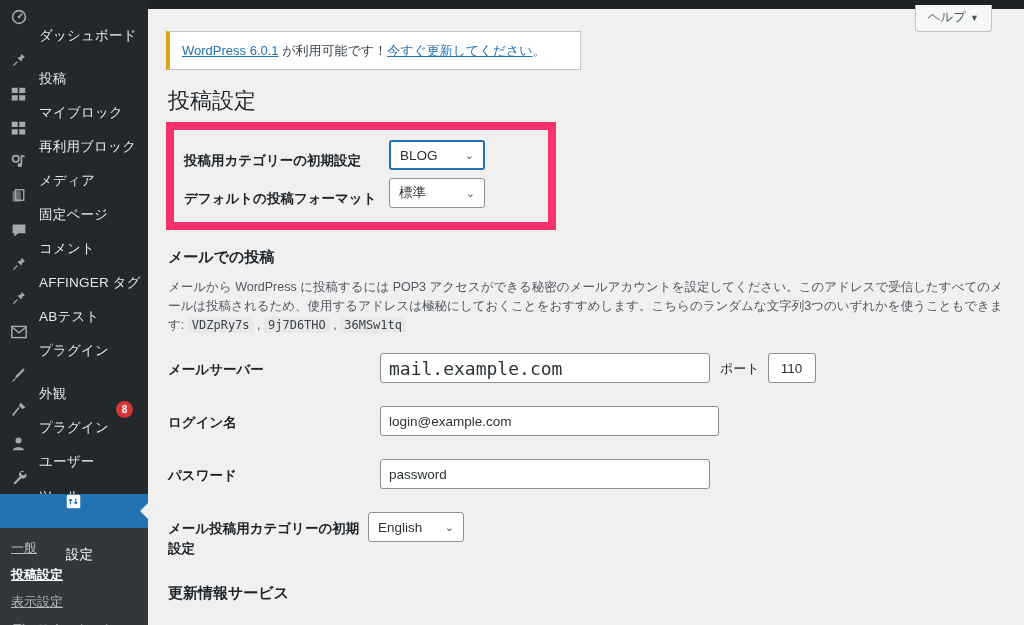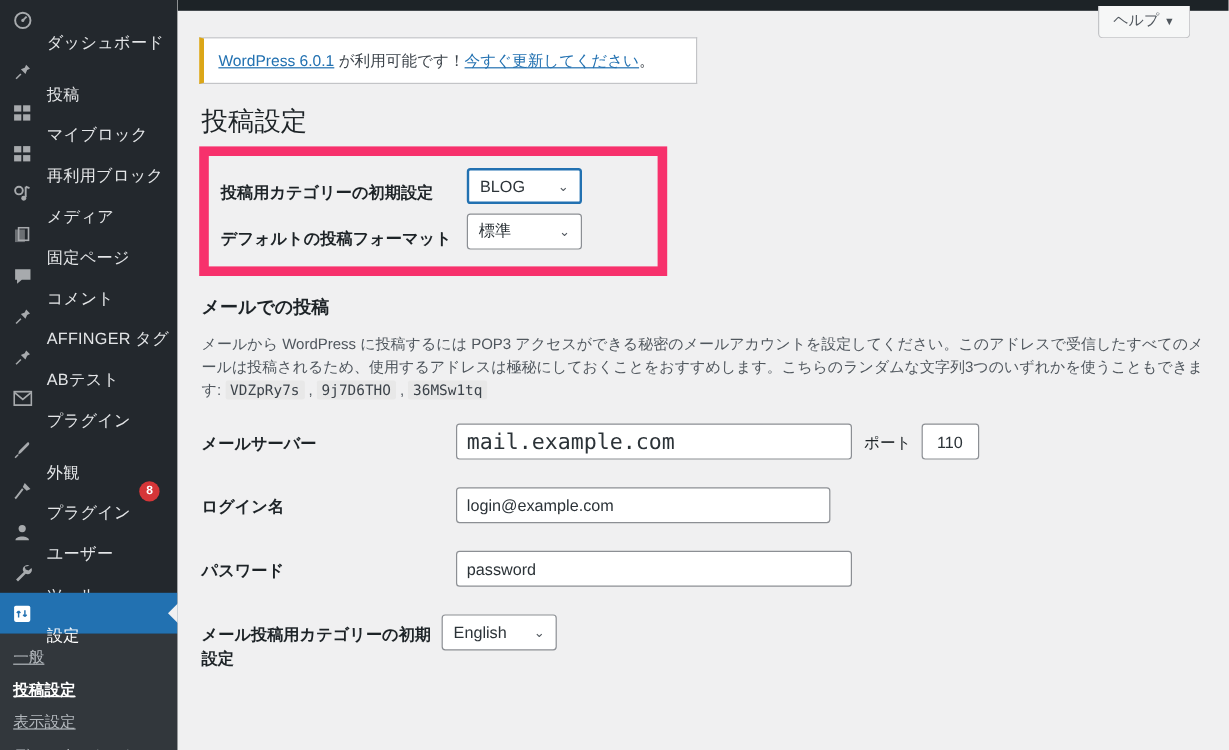--- a/index.html
+++ b/index.html
@@ -31,20 +31,21 @@
   .menu-item.sep-top { margin-top: 9px; }
   .menu-item .mi-icon {
     width: 22px; min-width: 22px; height: 20px;
     display: flex; align-items: center; justify-content: flex-start;
     margin-right: 6px;
     color: #a7aaad;
   }
   .menu-item .mi-label { color: #e4e6e8; font-size: 13.5px; letter-spacing: .2px; margin-top: 37px; }
   .menu-item.active {
     background: #2271b1;
+    flex-direction: column;
   }
   .menu-item.active .mi-label { color: #fff; font-weight: 400; }
   .menu-item.active .mi-icon { color: #fff; }
   .menu-item.active::after {
     content: "";
     position: absolute; right: -1px; top: 50%;
     transform: translateY(-50%);
     border-style: solid;
     border-width: 9px 9px 9px 0;
     border-color: transparent #f0f0f1 transparent transparent;
@@ -201,21 +202,21 @@
     border: 1px solid #8c8f94;
     border-radius: 3px;
     height: 30px;
     padding: 0 8px;
     font-size: 13.5px;
     color: #2c3338;
     outline: none;
   }
   input.mono { font-family: "DejaVu Sans Mono", "Liberation Mono", monospace; font-size: 18px; }
   #mailserver { width: 330px; }
-  #login { width: 312px; }
+  #login { width: 339px; }
   #password { width: 330px; }
   #port { width: 48px; text-align: center; }
   .port-label {
     font-size: 13px;
     color: #1d2327;
     margin: 0 8px 0 10px;
     padding-top: 7px;
     white-space: nowrap;
   }
   h2.section-title.bottom { margin-top: 20px; }
@@ -440,16 +441,17 @@
         <div class="form-row">
           <div class="flabel2" style="width:200px;min-width:200px;">メール投稿用カテゴリーの初期設定</div>
           <div class="sel">
             <span>English</span>
             <span class="sel-caret">⌄</span>
           </div>
         </div>
 
       </div>
 
+      <h2 class="section-title bottom">更新情報サービス</h2>
 
     </div>
   </div>
 </div>
 
 </body></html>

